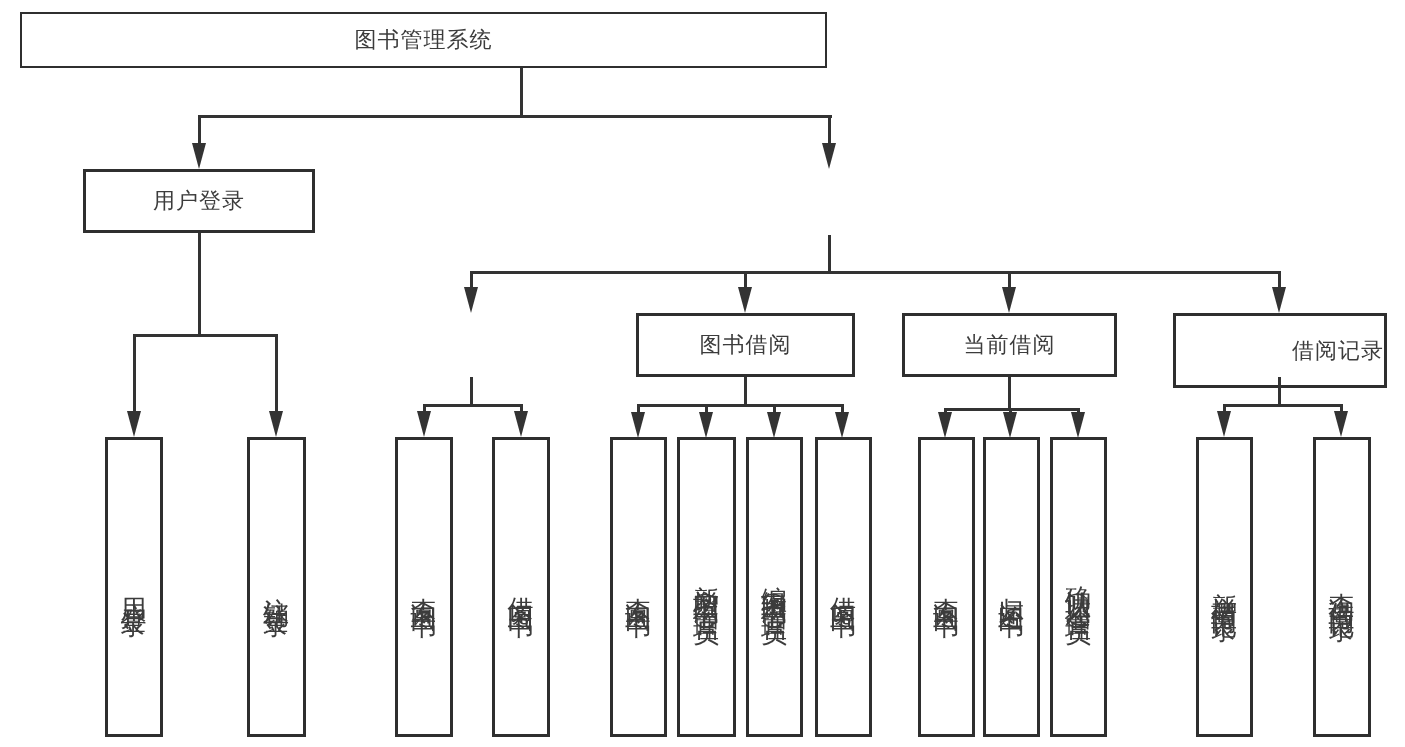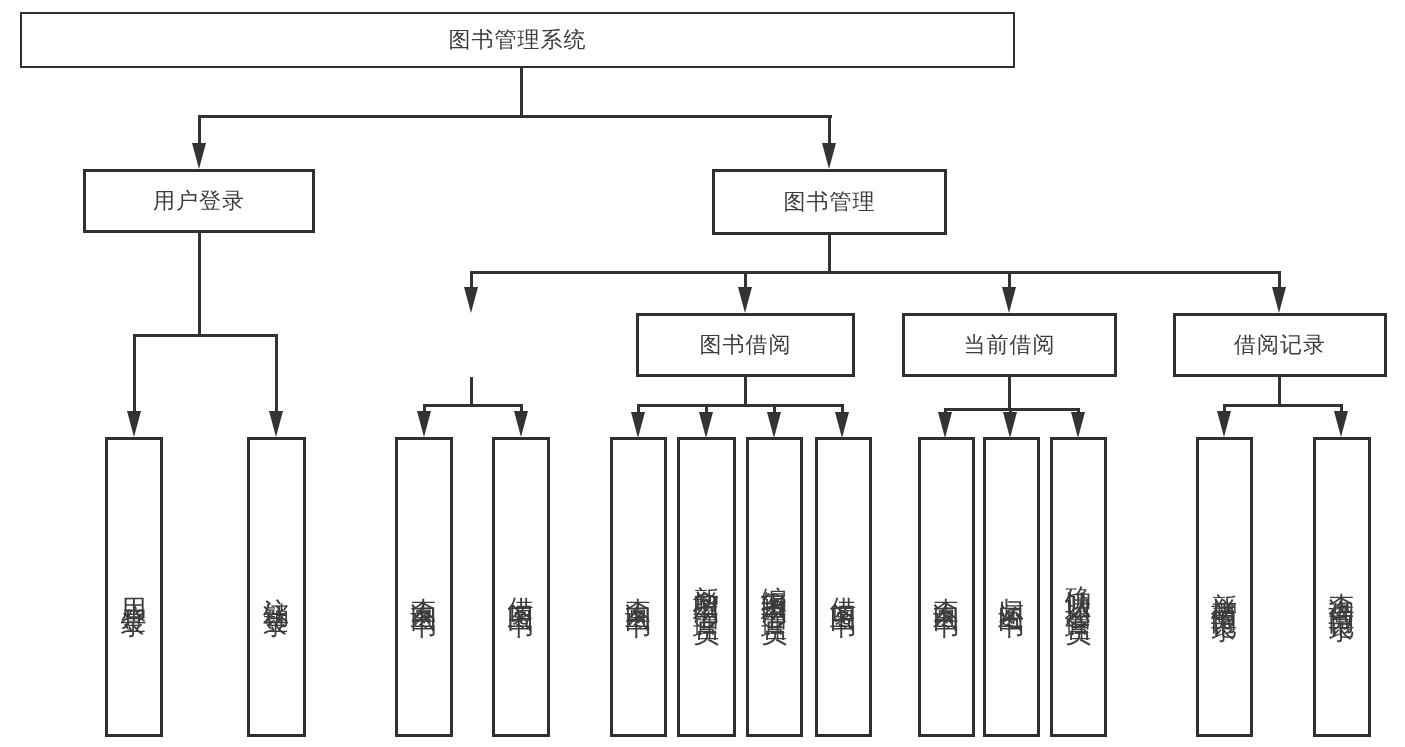--- a/index.html
+++ b/index.html
@@ -48,36 +48,33 @@
     color:#b5b5b5;
     letter-spacing:0.5px;
     white-space:nowrap;
   }
 </style>
 </head>
 <body>
 
 <div class="canvas">
 
-  <div class="node hnode rootnode" style="left:20px;top:12px;width:995px;height:56px;text-align:center;">
+  <div class="node hnode rootnode" style="left:20px;top:12px;width:807px;height:56px;text-align:center;">
     <span>图书管理系统</span>
   </div>
 
   <div class="ln" style="left:520px;top:68px;width:3px;height:49px;"></div>
   <div class="ln" style="left:198px;top:115px;width:634px;height:3px;"></div>
   <div class="ln" style="left:198px;top:115px;width:3px;height:32px;"></div>
   <div class="arrow" style="left:192px;top:143px;"></div>
   <div class="ln" style="left:828px;top:115px;width:3px;height:32px;"></div>
   <div class="arrow" style="left:822px;top:143px;"></div>
 
   <div class="node hnode" style="left:83px;top:169px;width:232px;height:64px;">
     <span>用户登录</span>
-  </div>
-  <div class="node hnode" style="left:712px;top:169px;width:235px;height:66px;">
-    <span>图书管理</span>
   </div>
 
   <div class="ln" style="left:198px;top:233px;width:3px;height:104px;"></div>
   <div class="ln" style="left:133px;top:334px;width:145px;height:3px;"></div>
   <div class="ln" style="left:133px;top:334px;width:3px;height:79px;"></div>
   <div class="arrow" style="left:127px;top:411px;"></div>
   <div class="ln" style="left:275px;top:334px;width:3px;height:79px;"></div>
   <div class="arrow" style="left:269px;top:411px;"></div>
 
   <div class="ln" style="left:828px;top:235px;width:3px;height:38px;"></div>
@@ -90,21 +87,21 @@
   <div class="arrow" style="left:1002px;top:287px;"></div>
   <div class="ln" style="left:1278px;top:271px;width:3px;height:19px;"></div>
   <div class="arrow" style="left:1272px;top:287px;"></div>
 
   <div class="node hnode" style="left:636px;top:313px;width:219px;height:64px;">
     <span>图书借阅</span>
   </div>
   <div class="node hnode" style="left:902px;top:313px;width:215px;height:64px;">
     <span>当前借阅</span>
   </div>
-  <div class="node hnode" style="left:1173px;top:313px;width:214px;height:64px;">
+  <div class="node hnode" style="left:1173px;top:313px;width:214px;height:75px;justify-content:flex-end;">
     <span>借阅记录</span>
   </div>
 
   <div class="ln" style="left:470px;top:377px;width:3px;height:30px;"></div>
   <div class="ln" style="left:423px;top:404px;width:100px;height:3px;"></div>
   <div class="ln" style="left:423px;top:404px;width:3px;height:10px;"></div>
   <div class="arrow" style="left:417px;top:411px;"></div>
   <div class="ln" style="left:520px;top:404px;width:3px;height:10px;"></div>
   <div class="arrow" style="left:514px;top:411px;"></div>
 

